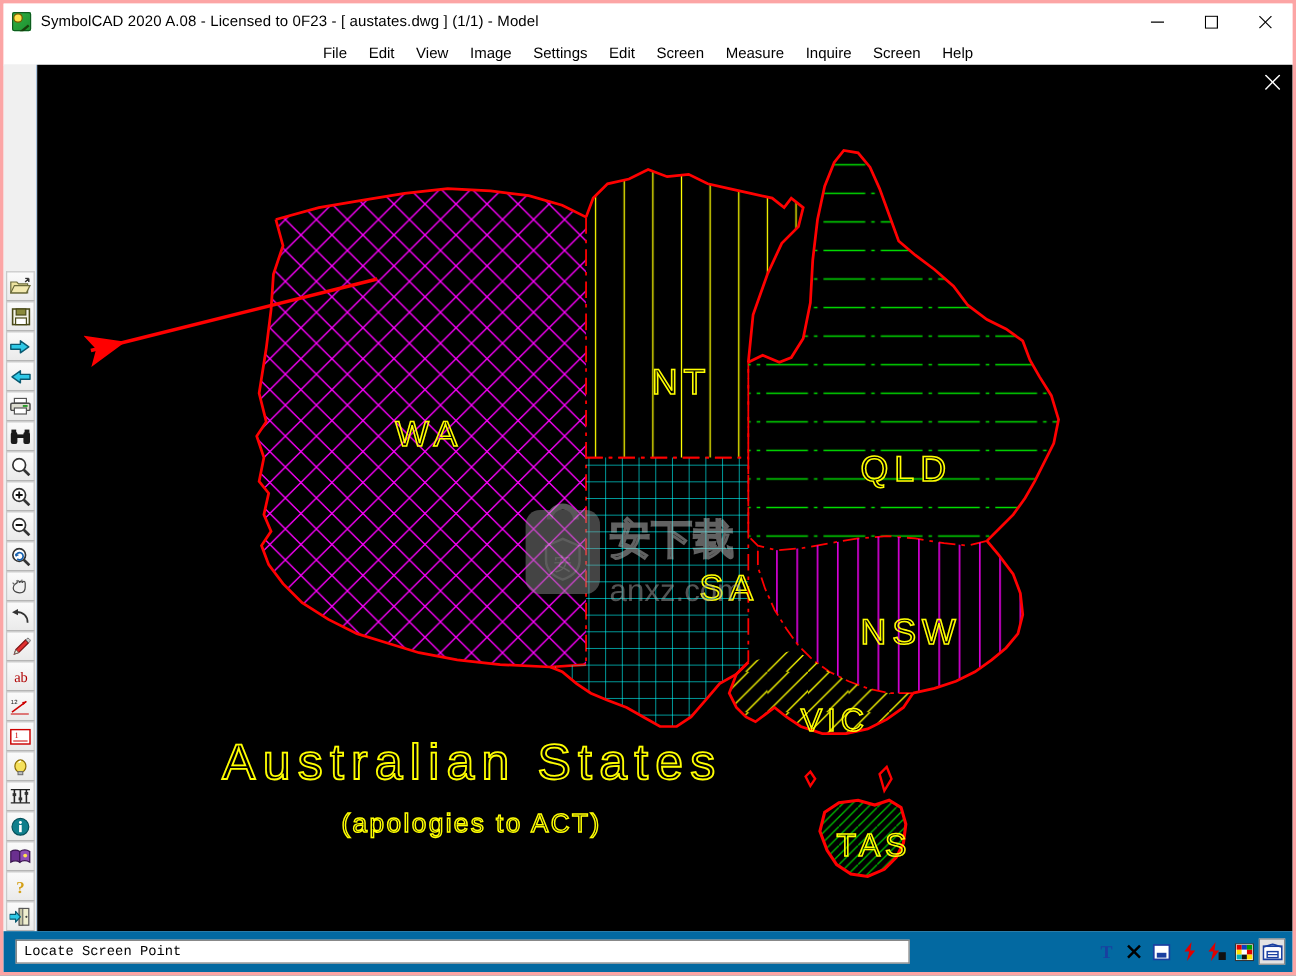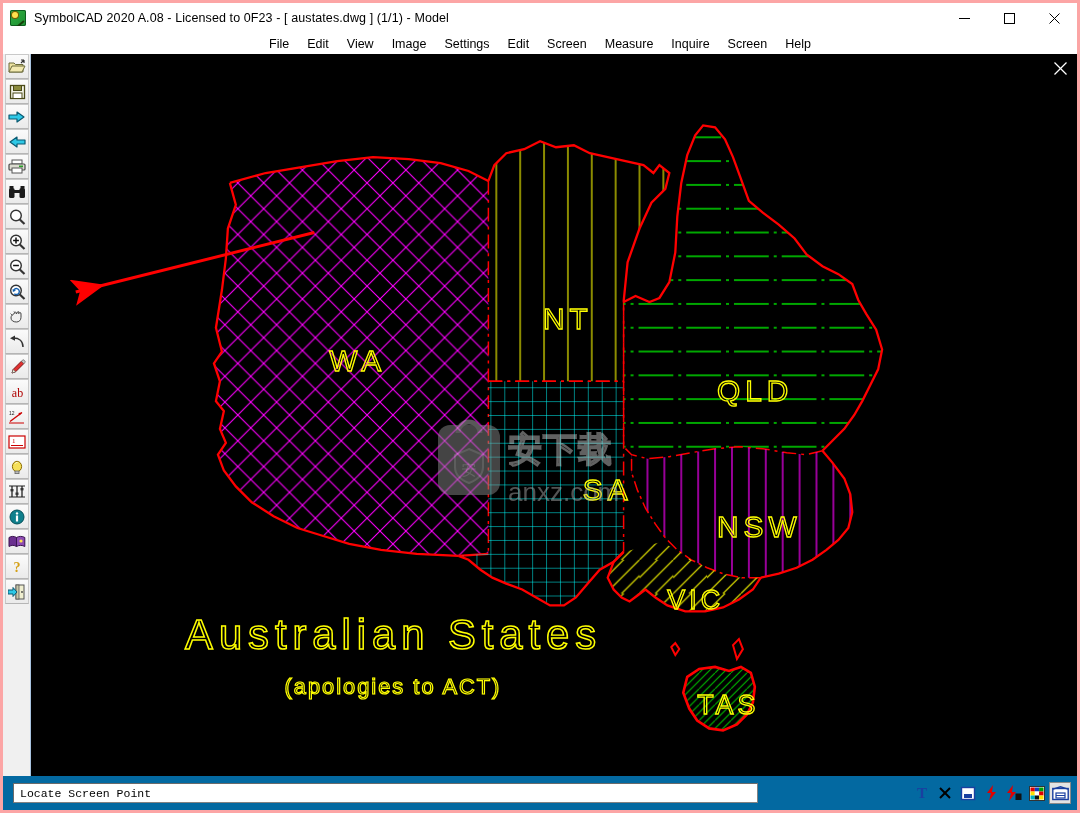--- a/index.html
+++ b/index.html
@@ -54,21 +54,21 @@
   
   .body-area{
     position:absolute;left:0;top:51px;right:0;bottom:34px;
     background:#f0f0f0;
   }
 
   
   .toolbar{
     position:absolute;left:1px;top:0;width:26px;bottom:0;
     background:#f0f0f0;border-right:1px solid #a9c4e0;
-    display:flex;flex-direction:column;align-items:center;
+    display:flex;flex-direction:column;align-items:center;justify-content:flex-end;
   }
   .tb-btn{
     width:24px;height:25px;margin:0;display:flex;align-items:center;justify-content:center;
     border:1px solid #c9c9c9;border-bottom-color:#b5b5b5;
     background:linear-gradient(#fbfbfb,#eaeaea);
     box-sizing:border-box;position:relative;
   }
   .tb-btn svg{display:block;}
 
   

